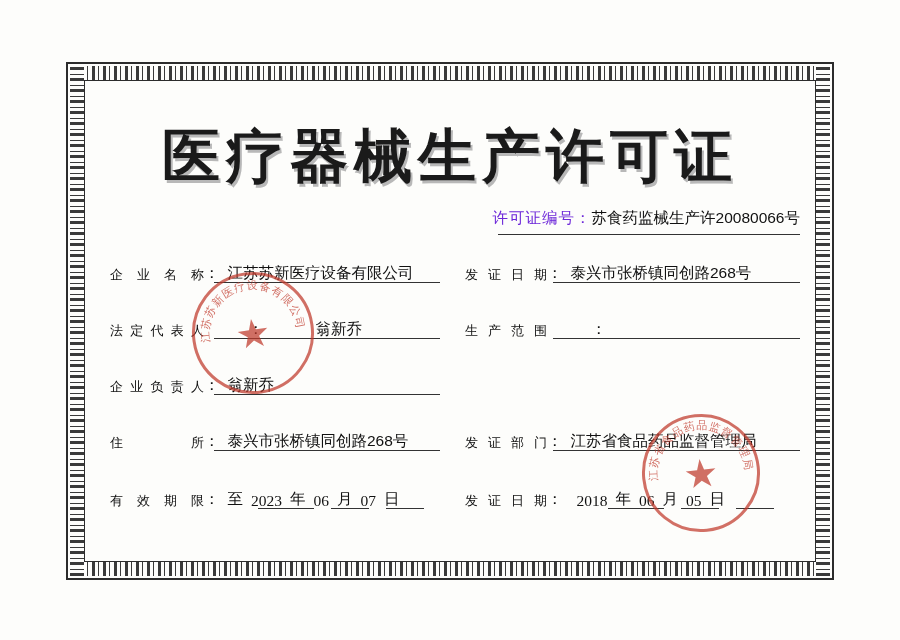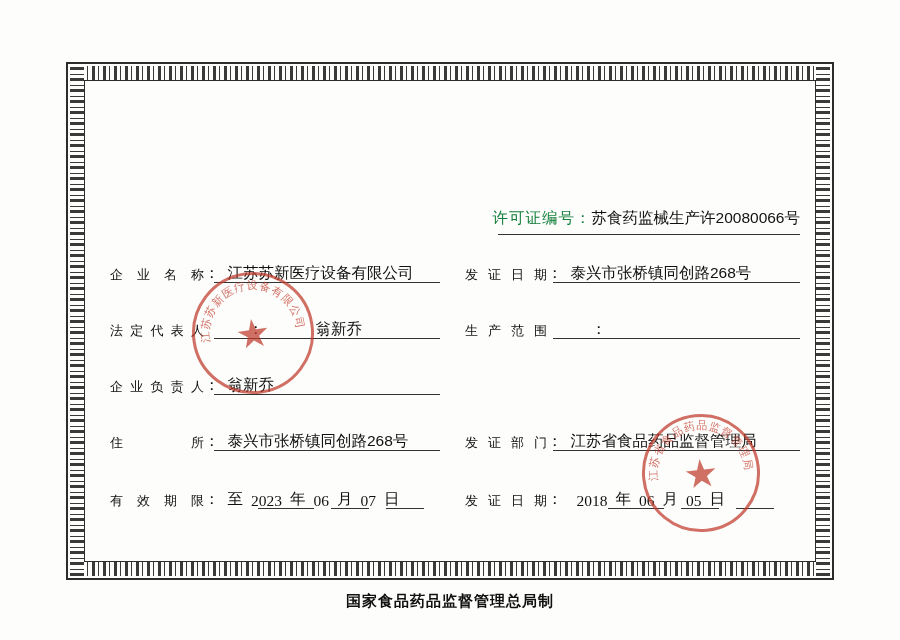--- a/index.html
+++ b/index.html
@@ -90,21 +90,21 @@
   .cert-no .val { }
 
   .row {
     position: absolute;
     display: flex;
     align-items: flex-end;
     height: 30px;
   }
   .lbl {
     font-size: 15.5px;
-    color: #15803d;
+    color: #6d28d9;
     white-space: nowrap;
   }
   .val {
     font-size: 15.5px;
     color: #111;
     white-space: nowrap;
     padding-left: 8px;
   }
 
   
@@ -211,20 +211,21 @@
 
 <div class="certificate">
 
   <div class="border-outer"></div>
   <div class="band band-top"></div>
   <div class="band band-bottom"></div>
   <div class="band vert band-left"></div>
   <div class="band vert band-right"></div>
   <div class="border-inner"></div>
 
+  <div class="title">医疗器械生产许可证</div>
 
   <div class="form">
 
     <div class="cert-no">
       <span class="lbl">许可证编号：</span><span class="val" style="padding-left:0">苏食药监械生产许20080066号</span>
     </div>
     <div class="u" style="left:388px; top:26px; width:302px;"></div>
 
     <div class="row col-left r1">
       <span class="label-fixed">企业名称</span>
@@ -326,14 +327,13 @@
       <svg viewBox="0 0 112 112">
         <defs>
           <path id="arcR" d="M 12,56 A 44,44 0 1 1 100,56"></path>
         </defs>
         <text><textPath href="#arcR" startOffset="50%" text-anchor="middle">江苏省食品药品监督管理局</textPath></text>
       </svg>
     </div>
     <span class="star">★</span>
   </div>
 
-  <div class="footer">国家食品药品监督管理总局制</div>
 </div>
 
 </body></html>

